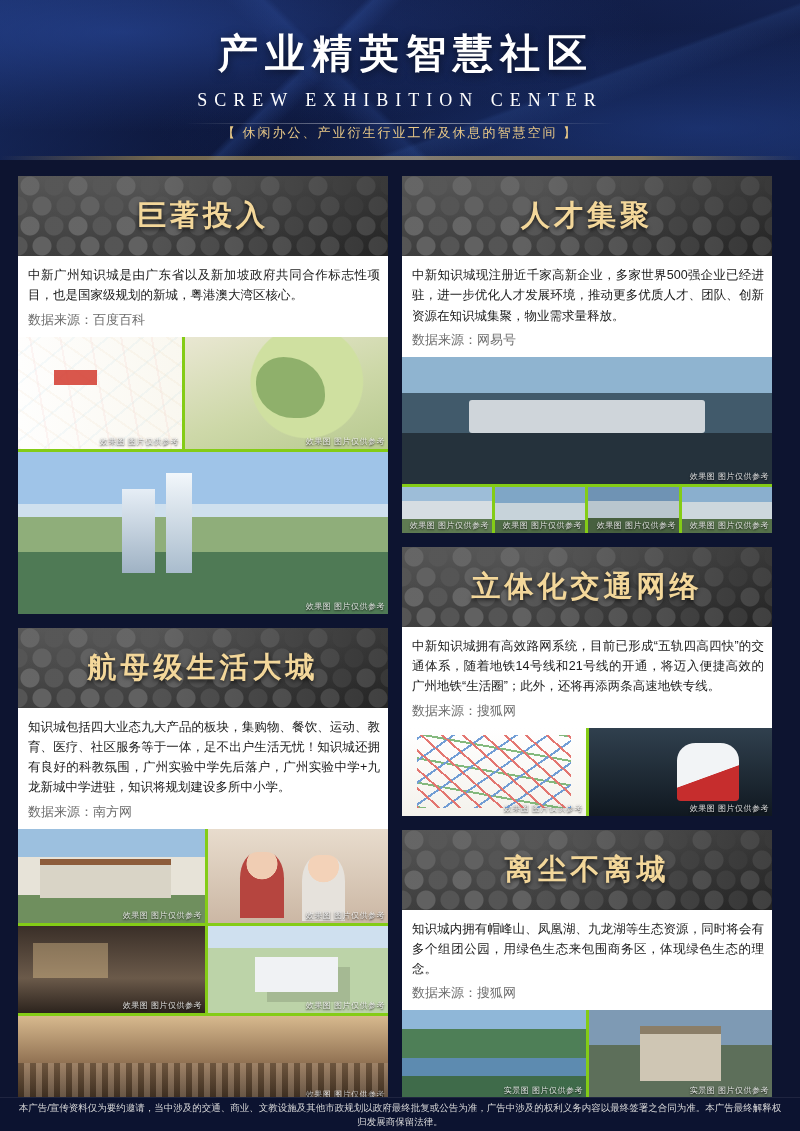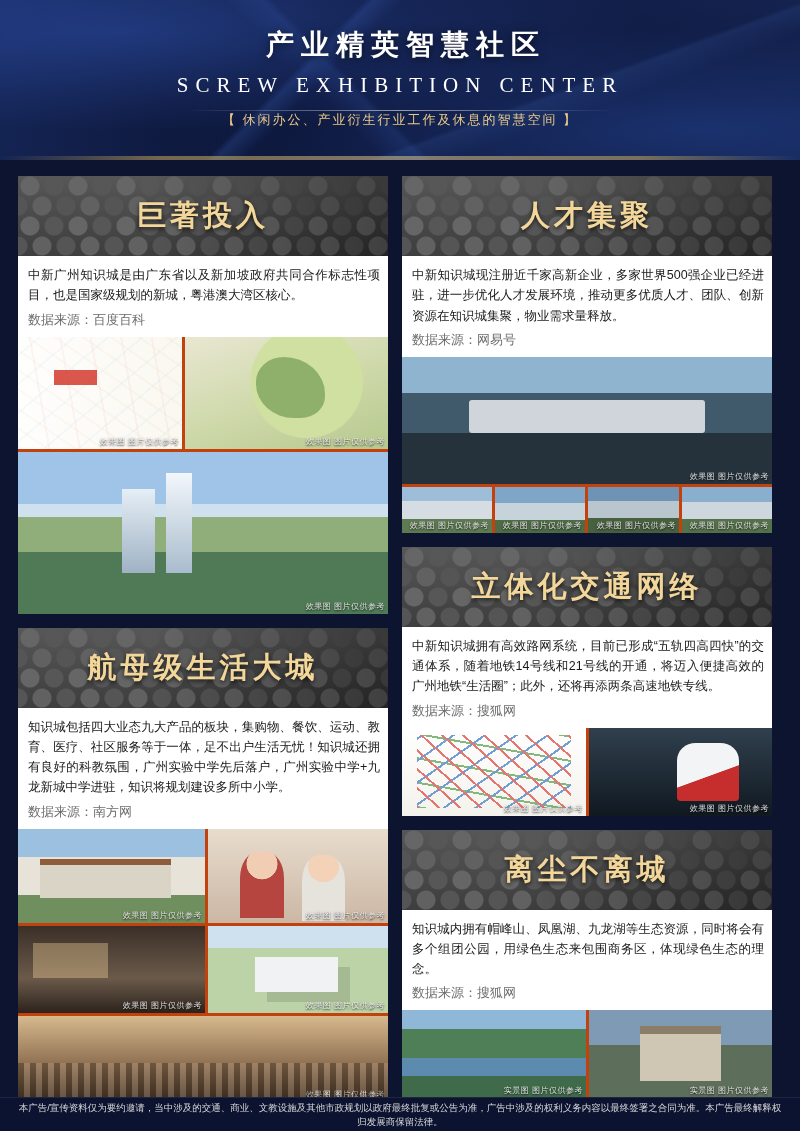--- a/index.html
+++ b/index.html
@@ -40,30 +40,30 @@
     background: linear-gradient(90deg, transparent, #d9b45a 20%, #f0d390 50%, #d9b45a 80%, transparent);
     opacity:.5;
   }
   .header-inner {
     position: relative;
     z-index: 2;
     text-align: center;
     padding-top: 26px;
   }
   .h-title {
-    font-size: 28px;
+    font-size: 40px;
     letter-spacing: 7px;
     font-weight: bold;
     color: #ffffff;
     text-shadow: 0 2px 10px rgba(0,0,0,.6);
     margin-left: 12px;
   }
   .h-sub {
     margin-top: 9px;
-    font-size: 21px;
+    font-size: 18px;
     letter-spacing: 7px;
     color: #ffffff;
     font-family: "Liberation Serif", serif;
   }
   .h-rule {
     width: 430px; height: 1px; margin: 12px auto 0;
     background: linear-gradient(90deg, transparent, rgba(255,255,255,.55), transparent);
   }
   .h-tag {
     margin-top: 0;
@@ -121,21 +121,21 @@
     text-align: justify;
   }
   .source {
     background: #fff;
     padding: 1px 10px 8px 10px;
     font-size: 13px;
     color: #6d6d6d;
   }
 
   
-  .imgs { display: flex; flex-wrap: wrap; gap: 3px; background:#c2410c; }
+  .imgs { display: flex; flex-wrap: wrap; gap: 3px; background:#84cc16; }
   .ph {
     position: relative;
     overflow: hidden;
     background: #2a3a4a;
   }
   .cap {
     position: absolute;
     right: 3px; bottom: 2px;
     font-size: 8px;
     color: rgba(255,255,255,.85);

